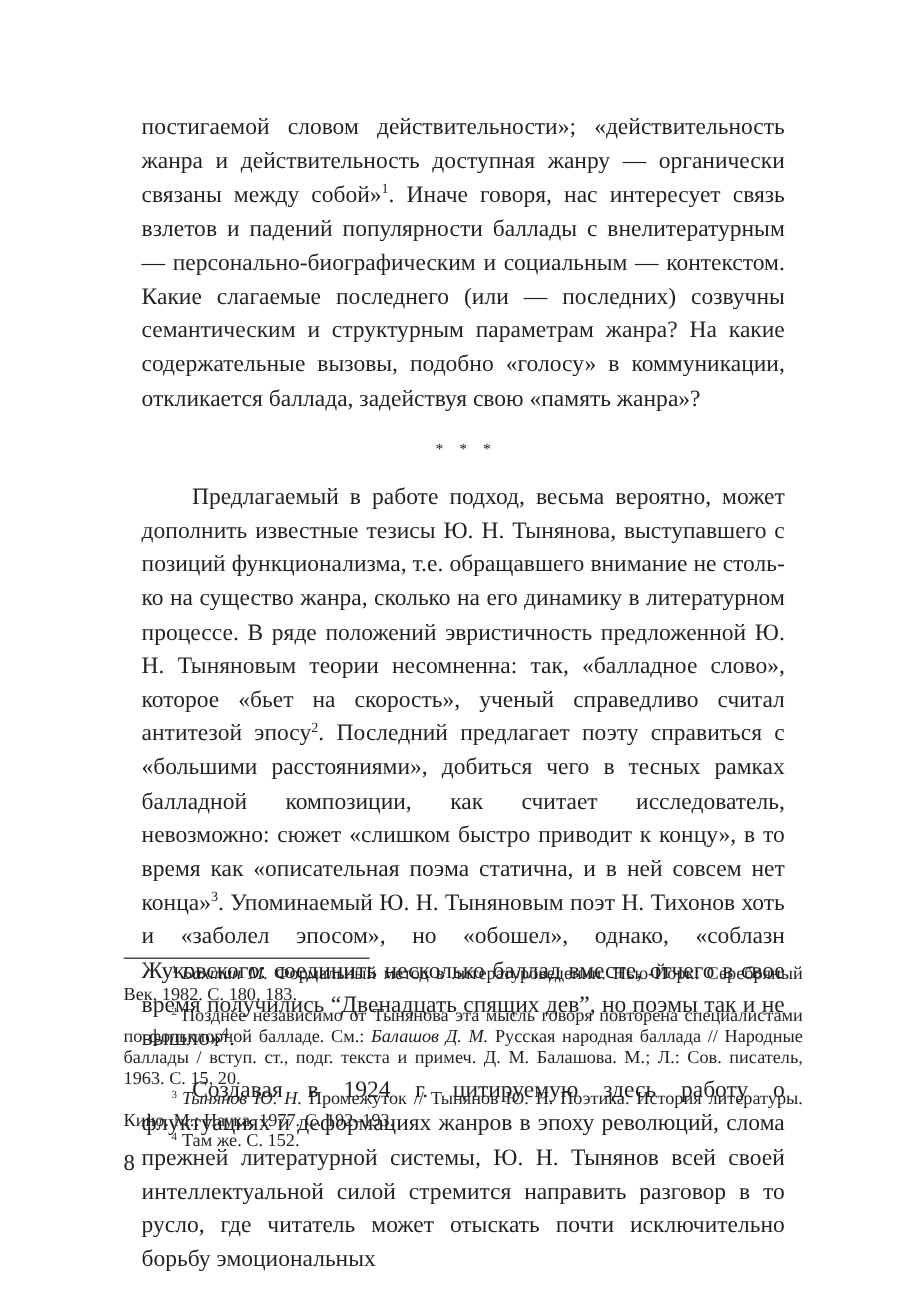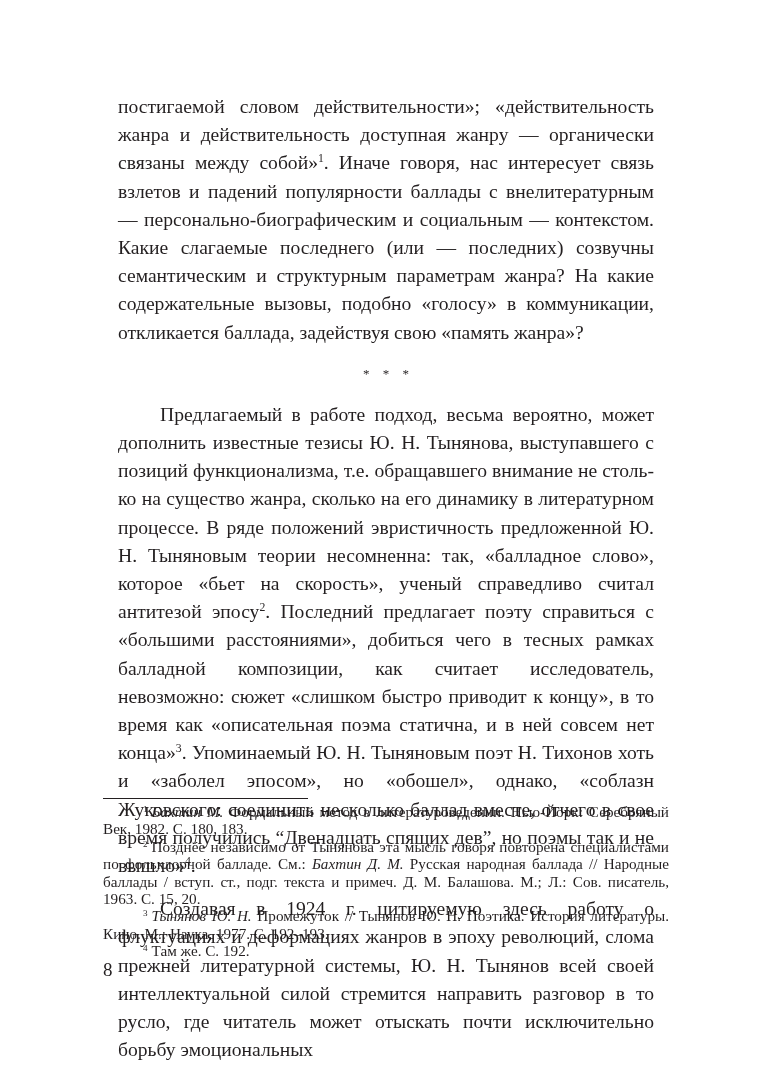--- a/index.html
+++ b/index.html
@@ -104,23 +104,23 @@
   </div>
 </div>
 
 <div class="fn-rule"></div>
 
 <div class="footnotes">
   <p>
     <span class="fn-num">1</span><i>Бахтин М.</i><span> Формальный метод в литературоведении. Нью-Йорк: Сере­бряный Век, 1982. С. 180, 183.</span>
   </p>
   <p>
-    <span class="fn-num">2</span><span>Позднéе независимо от Тынянова эта мысль говоря повторена специали­стами по фольклорной балладе. См.: </span><i>Бахтин Д. М.</i><span> Русская народная баллада // Народные баллады / вступ. ст., подг. текста и примеч. Д. М. Балашова. М.; Л.: Сов. писатель, 1963. С. 15, 20.</span>
+    <span class="fn-num">2</span><span>Позднéе независимо от Тынянова эта мысль говоря повторена специали­стами по фольклорной балладе. См.: </span><i>Балашов Д. М.</i><span> Русская народная баллада // Народные баллады / вступ. ст., подг. текста и примеч. Д. М. Балашова. М.; Л.: Сов. писатель, 1963. С. 15, 20.</span>
   </p>
   <p>
     <span class="fn-num">3</span><i>Тынянов Ю. Н.</i><span> Промежуток // Тынянов Ю. Н. Поэтика. История литера­туры. Кино. М.: Наука, 1977. С. 192–193.</span>
   </p>
   <p>
-    <span class="fn-num">4</span><span>Там же. С. 192.</span>
+    <span class="fn-num">4</span><span>Там же. С. 152.</span>
   </p>
 </div>
 
 <div class="page-number">8</div>
 
 </body></html>

